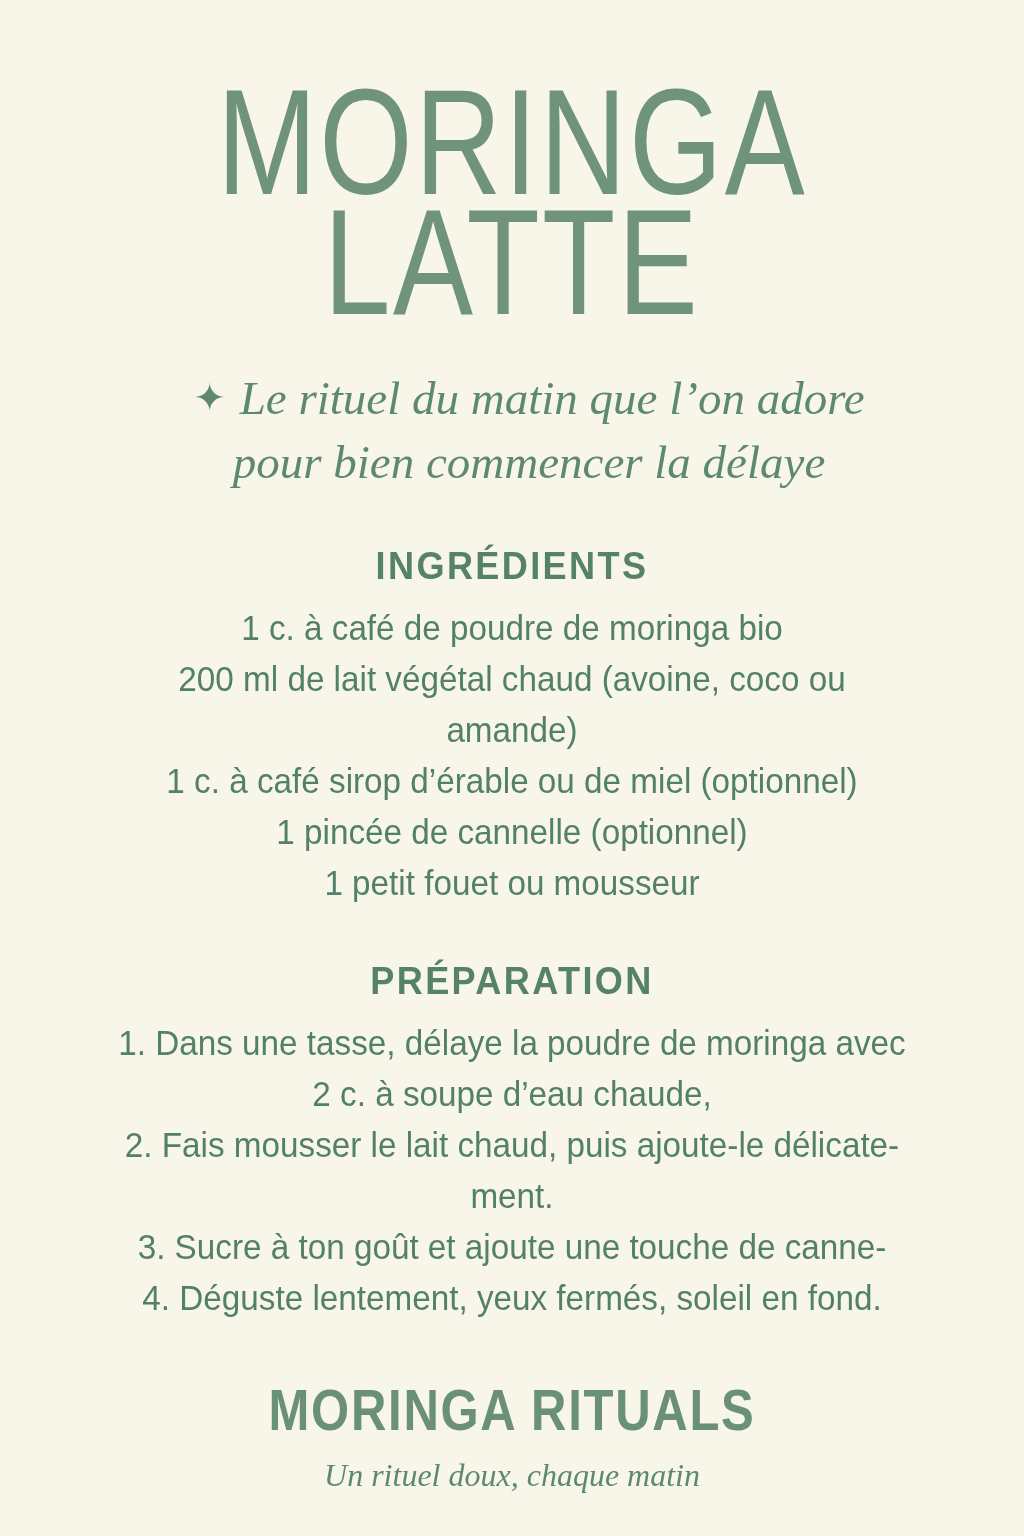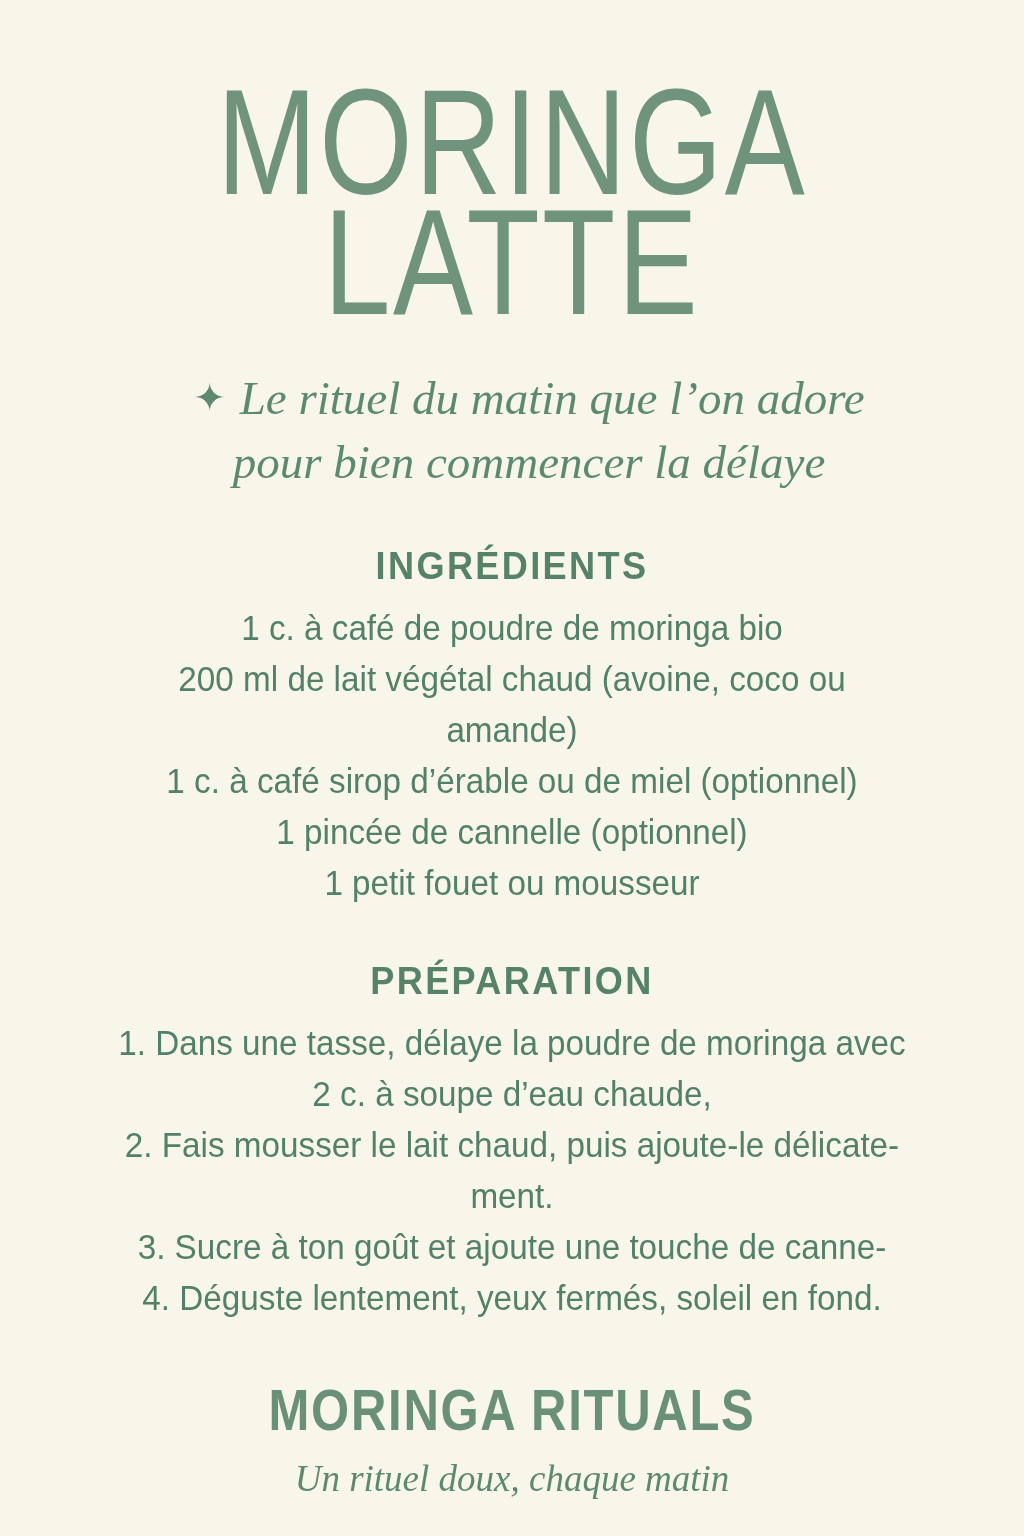--- a/index.html
+++ b/index.html
@@ -81,21 +81,21 @@
     font-weight: bold;
     letter-spacing: 2px;
     color: #6a9077;
     transform: scaleX(0.86);
     transform-origin: 50% 0;
   }
   .brand-tagline {
     margin-top: 14px;
     font-family: "Liberation Serif", serif;
     font-style: italic;
-    font-size: 37px;
+    font-size: 32px;
     color: #5d8a6f;
   }
 </style>
 </head>
 <body>
 
 <div class="card">
 
   <div class="title">
     <div>MORINGA</div>

